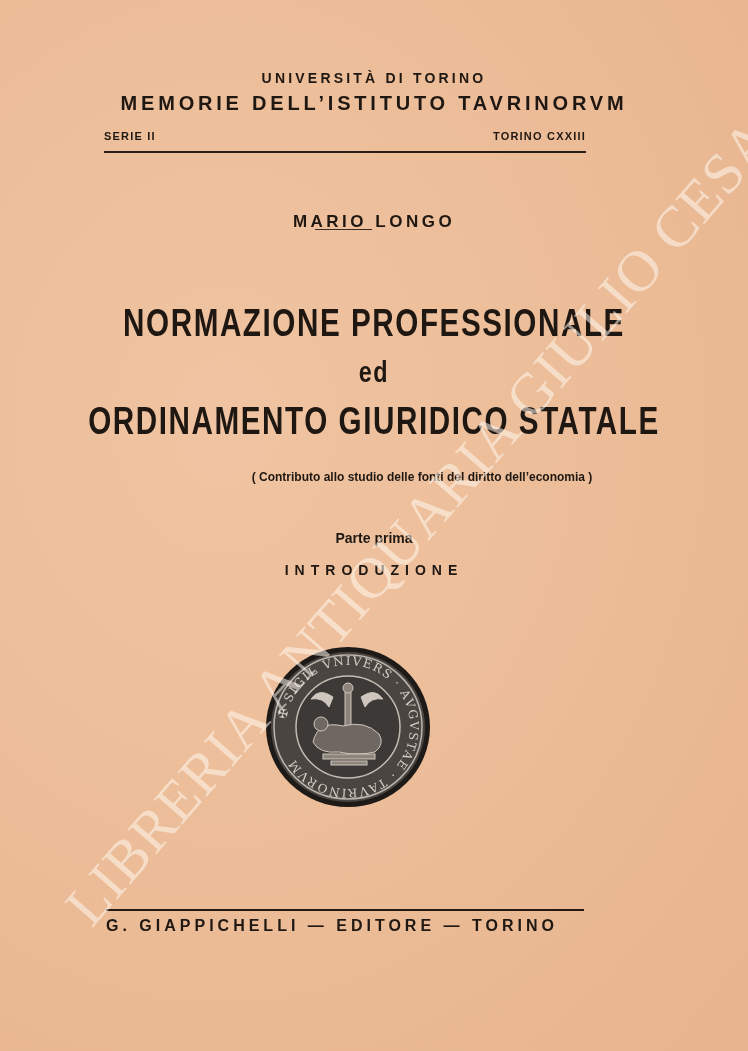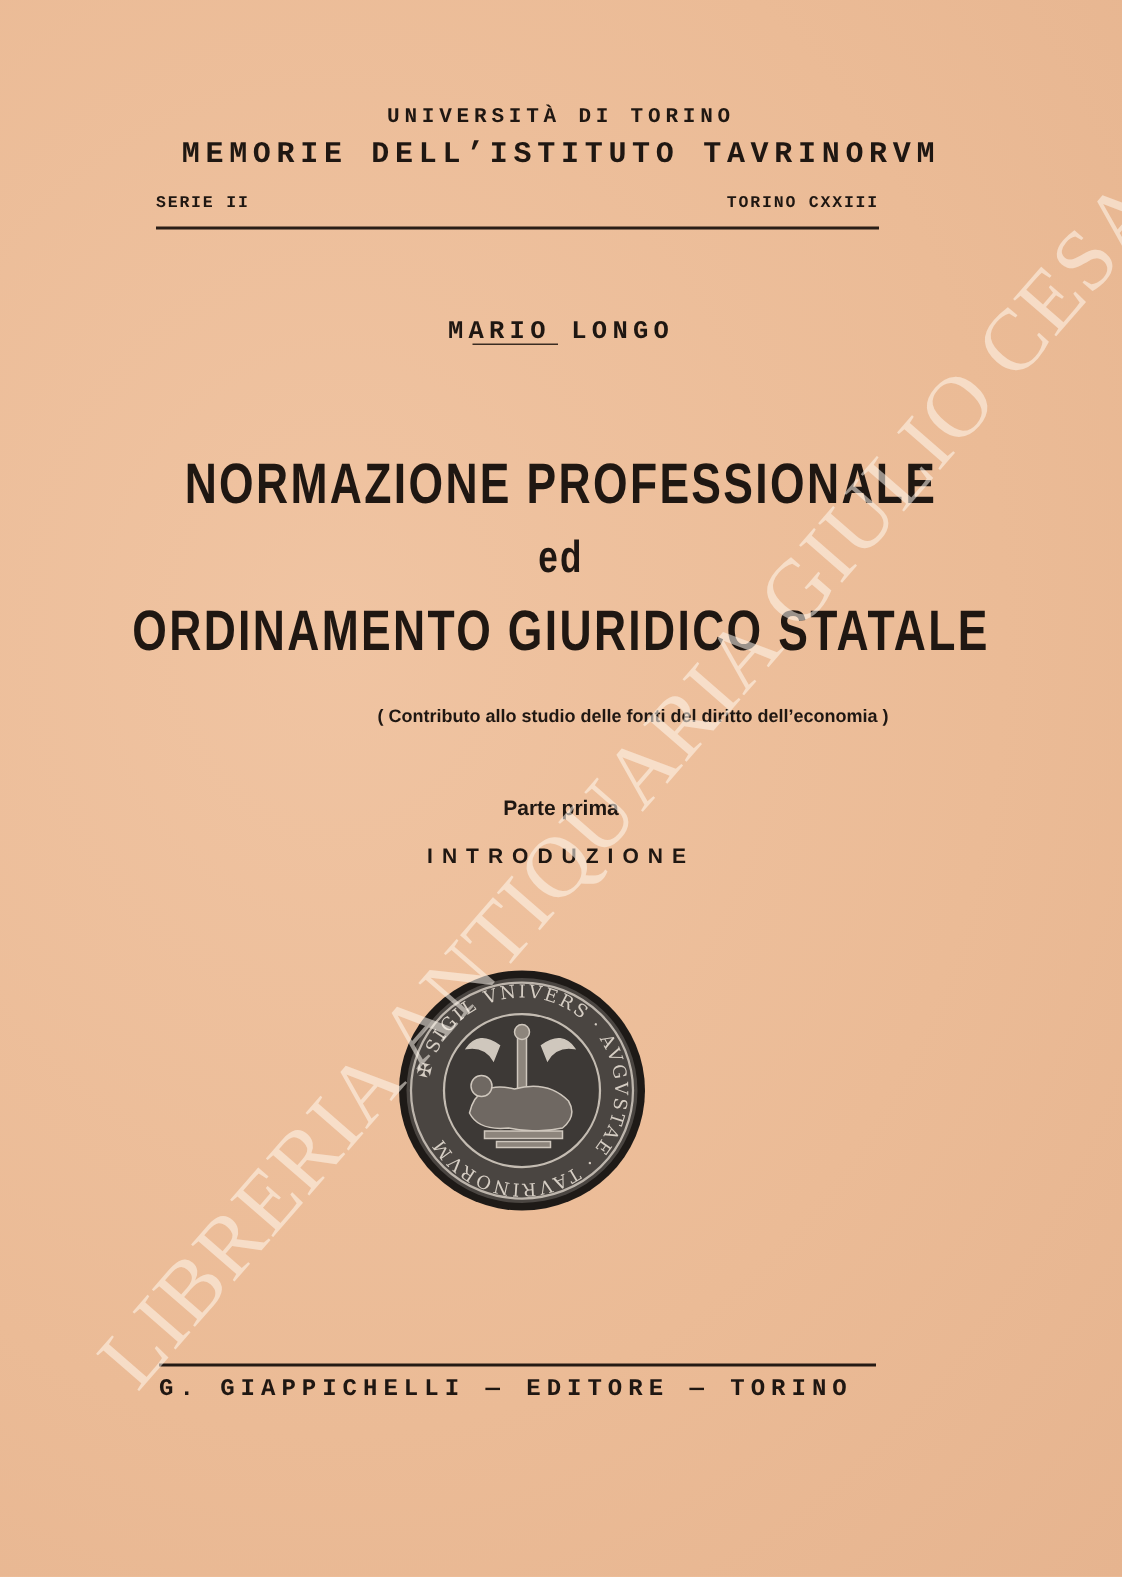--- a/index.html
+++ b/index.html
@@ -3,21 +3,21 @@
   <meta charset="utf-8">
   <style>
     html, body { margin: 0; padding: 0; }
     body {
       width: 748px; height: 1051px; overflow: hidden; position: relative;
       background: #eebf9b;
       background-image: radial-gradient(ellipse at 30% 40%, #f0c4a2 0%, #ebbb96 60%, #e6b48f 100%);
       color: #1f1712;
     }
     .page { position: absolute; inset: 0; }
-    .serif { font-family: Liberation Mono, monospace; }
+    .serif { font-family: Liberation Sans, sans-serif; }
     .sans { font-family: "Liberation Sans", "DejaVu Sans", sans-serif; }
     .center { position: absolute; left: 0; width: 748px; text-align: center; }
 
     .uni { top: 70px; font-size: 14px; letter-spacing: 3.2px; font-weight: bold; }
     .memorie { top: 92px; font-size: 20px; letter-spacing: 3.8px; font-weight: bold; }
     .serie-row { position: absolute; top: 130px; left: 104px; width: 482px; font-size: 11px; font-weight: bold; letter-spacing: 1.2px; display: flex; justify-content: space-between; }
     .rule-top { position: absolute; top: 151px; left: 104px; width: 482px; height: 1.5px; background: #2a1e17; }
 
     .author { top: 212px; font-size: 17px; letter-spacing: 3.5px; font-weight: bold; }
     .author-rule { position: absolute; top: 229px; left: 315px; width: 57px; height: 1px; background: #3a2c22; }

